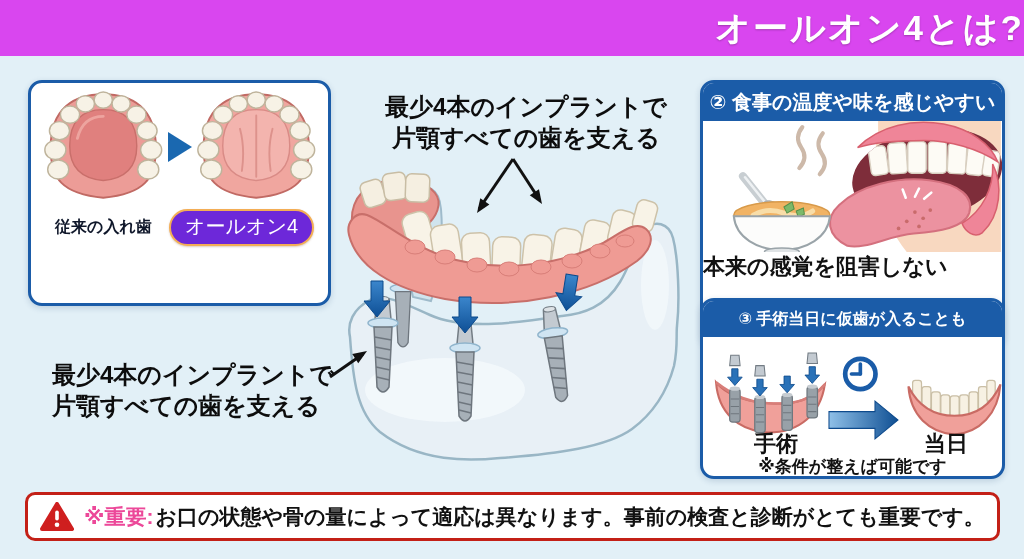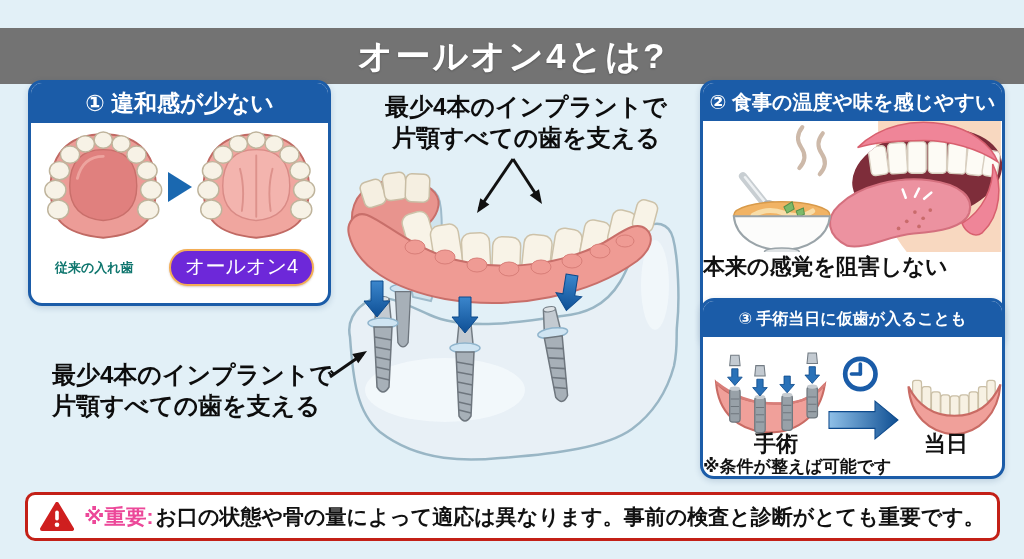--- a/index.html
+++ b/index.html
@@ -2,56 +2,56 @@
 <html><head>
 <meta charset="utf-8">
 <style>
   * { margin:0; padding:0; box-sizing:border-box; }
   html,body { width:1024px; height:559px; }
   body { font-family:"Liberation Sans","DejaVu Sans",sans-serif; }
   .stage { position:relative; width:1024px; height:559px; background:#e2f0f7; overflow:hidden; }
 
   
   .titlebar { position:absolute; left:0; top:0; width:1024px; height:56px;
-    background:#737373; display:flex; align-items:center; justify-content:center;margin-top:28px; }
+    background:#d946ef; display:flex; align-items:center; justify-content:flex-end; }
   .titlebar h1 { color:#fff; font-size:35px; font-weight:bold; letter-spacing:2px;
     text-shadow:0 1px 2px rgba(0,0,0,.25); }
 
   
   .panel { position:absolute; background:#fff; border:3px solid #1b5ca8; border-radius:14px;
     overflow:hidden; box-shadow:0 2px 6px rgba(20,60,110,.18); }
   .panel-header { background:#1b5ca8; color:#fff; font-weight:bold; text-align:center;
     display:flex; align-items:center; justify-content:center; }
 
   .panel1 { left:28px; top:80px; width:303px; height:226px; }
   .panel1 .panel-header { height:40px; font-size:23px; }
   .panel1-body { padding:4px 10px 0 10px; }
   .denture-row { display:flex; align-items:center; justify-content:space-between; height:120px; }
   .tri-right { width:0; height:0; border-left:24px solid #1a68b0;
     border-top:15px solid transparent; border-bottom:15px solid transparent; margin:0 2px; }
   .labels-row { display:flex; align-items:center; justify-content:space-between; margin-top:2px; }
-  .before-label { font-size:13px; font-weight:bold; color:#0f766e; padding-left:14px; }
+  .before-label { font-size:16px; font-weight:bold; color:#0f172a; padding-left:14px; }
   .badge { background:#6d28d9; color:#fff; font-size:20px; font-weight:normal;
     border:2px solid #f3ae55; border-radius:999px; padding:2px 14px 4px 14px; margin-right:4px;
     box-shadow:0 1px 2px rgba(120,60,0,.25); }
 
   .panel2 { left:700px; top:80px; width:305px; height:268px; }
   .panel2 .panel-header { height:38px; font-size:20px; }
   .panel2-body { height:167px; display:flex; flex-direction:column; }
   .scene2 { flex:1 1 auto; }
   .caption2 { font-size:22px; font-weight:bold; color:#111; padding:0 0 6px 0; }
 
   .panel3 { left:700px; top:298px; width:305px; height:181px; }
   .panel3 .panel-header { height:36px; font-size:16px; }
   .panel3-body { position:relative; height:142px; padding-top:14px; }
   .steps-labels { position:absolute; left:0; top:92px; width:100%; height:28px; }
   .step-label { position:absolute; font-size:22px; font-weight:bold; color:#111; text-align:center; width:90px; }
   .step-label.left { left:28px; }
   .step-label.right { left:198px; }
-  .note3 { position:absolute; left:0; top:118px; width:100%; 
+  .note3 { position:absolute; left:0; top:118px; width:100%; text-align:center;
     font-size:17px; font-weight:bold; color:#111; }
 
   
   .center-art { position:absolute; left:285px; top:85px; width:430px; height:400px; z-index:1; }
   .callout { position:absolute; z-index:2; font-weight:bold; color:#0d0d0d; line-height:1.28; }
   .callout.top { left:352px; top:92px; width:348px; text-align:center; font-size:24px; }
   .callout.bottom { left:52px; top:360px; width:312px; text-align:left; font-size:24px; }
 
   
   .warnbar { position:absolute; left:25px; top:492px; width:975px; height:49px; background:#fff;
@@ -201,21 +201,20 @@
   <div class="callout top">
     <span>最少4本のインプラントで</span><br>
     <span>片顎すべての歯を支える</span>
   </div>
   <div class="callout bottom">
     <span>最少4本のインプラントで</span><br>
     <span>片顎すべての歯を支える</span>
   </div>
 
   <div class="panel panel1">
-    <div class="panel-header">① 違和感が少ない</div>
     <div class="panel1-body">
       <div class="denture-row">
         <svg width="126" height="116" viewBox="0 0 130 118">
           <path d="M10,60 C10,18 35,4 65,4 C95,4 120,18 120,60 C120,92 108,108 65,112 C22,108 10,92 10,60 Z" fill="#ec9c97" stroke="#c16a64" stroke-width="2"></path>
           <path d="M30,58 C30,30 45,20 65,20 C85,20 100,30 100,58 C100,80 88,92 65,94 C42,92 30,80 30,58 Z" fill="#e0807e" stroke="#c96f6b" stroke-width="1.5"></path>
           <path d="M38,50 C42,34 52,27 65,27" stroke="#eda49f" stroke-width="3" fill="none" stroke-linecap="round"></path>
           <g fill="#f7f2e6" stroke="#bfb49c" stroke-width="1.5">
             <ellipse cx="18" cy="82.5" rx="11" ry="10"></ellipse>
               <ellipse cx="15" cy="62.1" rx="11" ry="10"></ellipse>
             <ellipse cx="19.3" cy="42" rx="10.5" ry="9.5"></ellipse>

